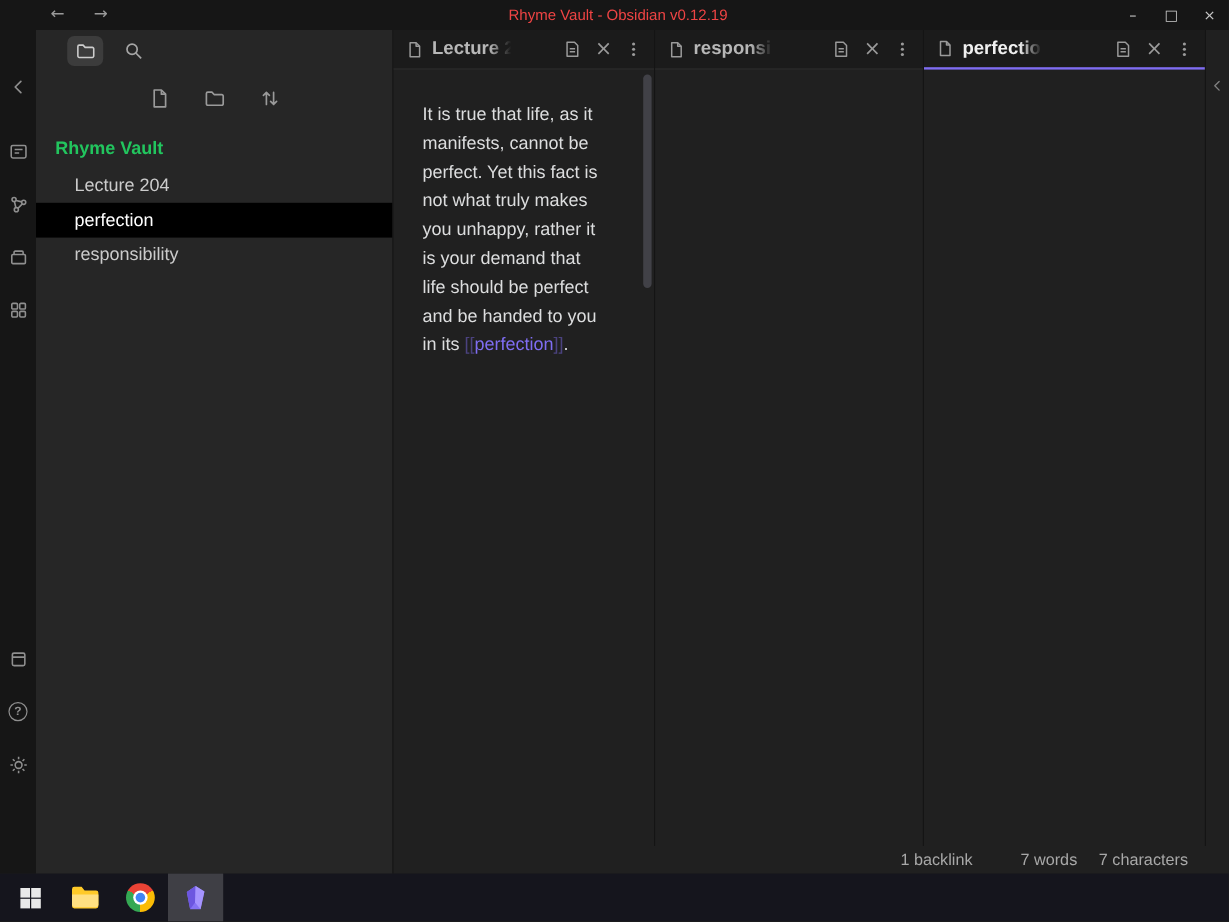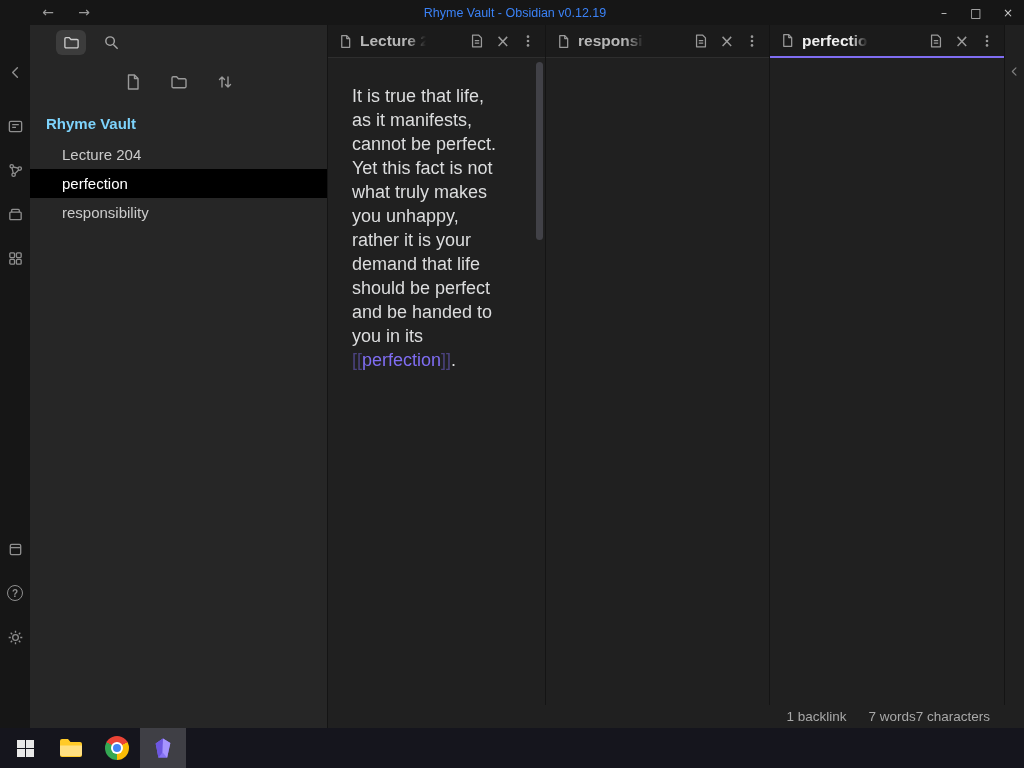--- a/index.html
+++ b/index.html
@@ -3,41 +3,41 @@
 <meta charset="utf-8">
 <style>
   * { margin:0; padding:0; box-sizing:border-box; }
   html,body { width:1024px; height:768px; overflow:hidden; background:#202020; }
   body { font-family:"Liberation Sans", sans-serif; color:#dcddde; }
   .screen { width:1024px; height:768px; display:flex; flex-direction:column; }
 
   
   .titlebar { flex:0 0 25px; background:#161616; display:flex; align-items:center; padding-left:30px; }
   .nav-btn { width:36px; text-align:center; color:#9a9a9a; font-family:"DejaVu Sans",sans-serif; font-size:14px; line-height:25px; }
-  .titlebar-title { flex:1; text-align:center; font-size:12.5px; color:#3b82f6; }
+  .titlebar-title { flex:1; text-align:center; font-size:12.5px; color:#ef4444; }
   .win-controls { display:flex; }
   .win-btn { width:32px; height:25px; display:flex; align-items:center; justify-content:center; font-family:"DejaVu Sans",sans-serif; font-size:12px; color:#c9c9c9; }
 
   
   .app { flex:1 1 auto; display:flex; min-height:0; }
 
   
   .ribbon { flex:0 0 30px; background:#161616; display:flex; flex-direction:column; align-items:center; padding:34px 0 60px 0; }
   .ribbon-btn { width:30px; height:26px; display:flex; align-items:center; justify-content:center; color:#8f8f8f; margin-bottom:18px; }
   .ribbon-btn.first { margin-bottom:28px; }
   .ribbon-spacer { flex:1 1 auto; }
   .help-circle { width:16px; height:16px; border:1.4px solid currentColor; border-radius:50%; font-size:10px; font-weight:bold; display:flex; align-items:center; justify-content:center; }
 
   
   .sidebar { flex:0 0 297px; background:#262626; display:flex; flex-direction:column; }
   .side-tabs { height:34px; display:flex; align-items:center; padding-left:26px; gap:10px; }
   .side-tab { width:30px; height:25px; border-radius:6px; display:flex; align-items:center; justify-content:center; color:#a6a6a6; }
   .side-tab.active { background:rgba(255,255,255,0.10); color:#cdcdcd; }
   .side-actions { height:46px; display:flex; align-items:center; justify-content:center; gap:28px; color:#9a9a9a; }
-  .vault-title { padding:10px 0 8px 16px; font-size:15px; font-weight:600; color:#7dd3fc; }
+  .vault-title { padding:10px 0 8px 16px; font-size:15px; font-weight:600; color:#22c55e; }
   .file-list { display:flex; flex-direction:column; }
   .file-item { height:29px; line-height:29px; padding-left:32px; font-size:15px; color:#cbcbcb; white-space:nowrap; }
   .file-item.selected { background:var(--selection,#000); color:#ffffff; }
 
   
   .main { flex:1 1 auto; display:flex; flex-direction:column; min-width:0; border-left:1px solid #141414; }
   .panes { flex:1 1 auto; display:flex; min-height:0; }
   .pane { display:flex; flex-direction:column; background:#202020; border-right:1px solid #141414; min-width:0; }
   .pane1 { flex:0 0 218px; }
   .pane2 { flex:0 0 224px; }
@@ -47,30 +47,30 @@
   .pane-header { height:33px; flex:0 0 33px; background:#1b1b1b; display:flex; align-items:center; padding:0 10px 0 10px; gap:7px; border-bottom:1px solid #2e2e2e; }
   .pane.active .pane-header { border-bottom:2px solid var(--accent,#7f6df2); }
   .pane-header .file-glyph { color:#9a9a9a; display:flex; }
   .pane-title { max-width:66px; overflow:hidden; white-space:nowrap; font-size:15.5px; font-weight:600; color:#b7b7b7;
                 -webkit-mask-image:linear-gradient(90deg,#000 72%,transparent); mask-image:linear-gradient(90deg,#000 72%,transparent); }
   .pane.active .pane-title { color:#f0f0f0; }
   .header-icons { margin-left:auto; display:flex; align-items:center; gap:11px; color:#9a9a9a; }
   .tab-close { font-family:"DejaVu Sans",sans-serif; font-size:17px; line-height:16px; color:#9a9a9a; }
 
   .pane-body { flex:1 1 auto; position:relative; overflow:hidden; }
-  .editor-content { padding:26px 42px 0 24px; font-size:18px; line-height:24px; color:#dcddde; }
+  .editor-content { padding:26px 42px 0 24px; font-size:15px; line-height:24px; color:#dcddde; }
   .editor-content p + p { margin-top:24px; }
   .wikilink { color:var(--accent,#7f6df2); cursor:pointer; }
   .wikilink-bracket { color:var(--accent,#7f6df2); opacity:0.45; }
   .scrollbar { position:absolute; top:0; right:1px; width:8px; bottom:0; }
   .scroll-thumb { position:absolute; top:4px; left:0; width:7px; height:178px; background:#414147; border-radius:4px; }
 
   
   .statusbar { flex:0 0 23px; background:#202020; display:flex; justify-content:flex-end; align-items:center; padding-right:34px; font-size:13.5px; color:#a8a8a8; }
-  .status-item { margin-left:0; }
+  .status-item { margin-left:18px; }
   .status-item.backlinks { margin-right:22px; }
 
   
   .taskbar { flex:0 0 40px; background:#15151d; display:flex; align-items:stretch; padding-left:2px; }
   .task-btn { width:46px; display:flex; align-items:center; justify-content:center; }
   .task-btn.active-app { background:rgba(255,255,255,0.18); }
   .start-icon { display:grid; grid-template-columns:8px 8px; grid-template-rows:8px 8px; gap:1px; }
   .start-icon span { background:#e9e9e9; }
   .chrome-icon { position:relative; width:24px; height:24px; }
   .chrome-ring { position:absolute; inset:0; border-radius:50%;

